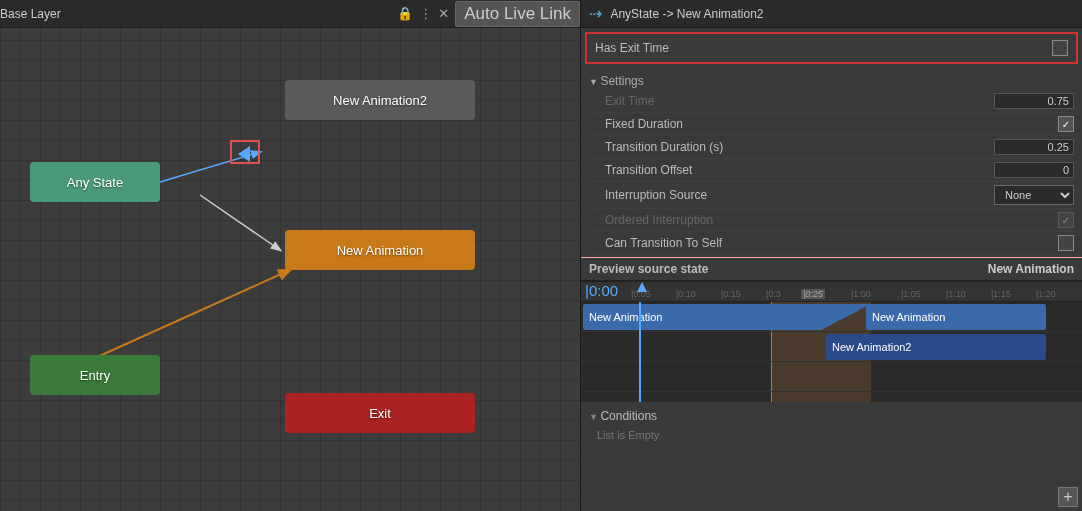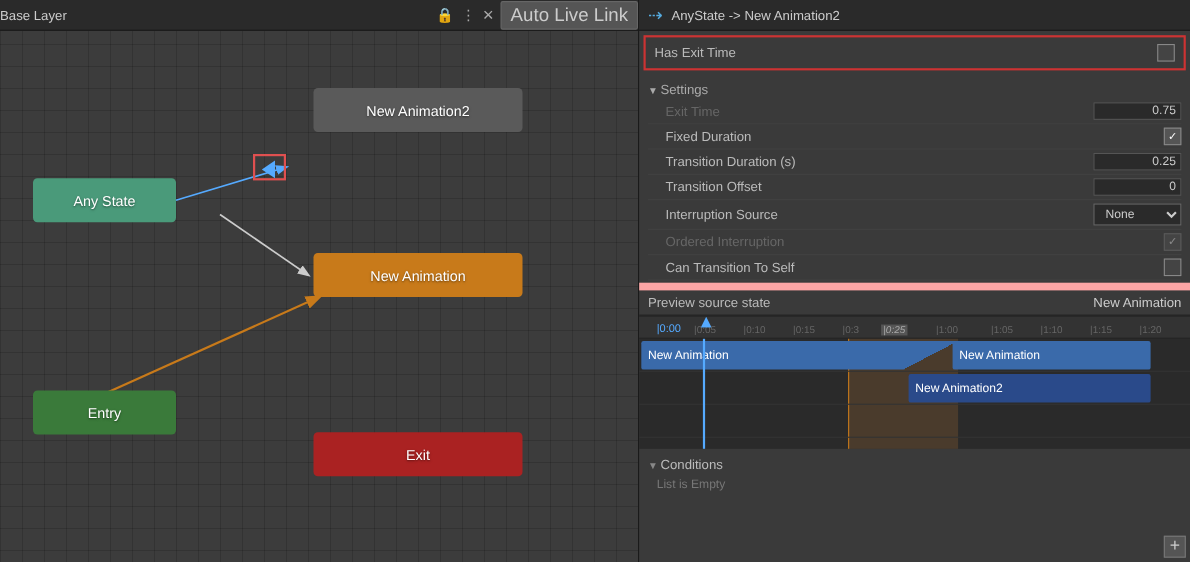--- a/index.html
+++ b/index.html
@@ -233,22 +233,23 @@
       padding: 2px 6px;
       width: 80px;
     }
 
     
     #preview-row {
       display: flex;
       align-items: center;
       justify-content: space-between;
       padding: 4px 8px;
-      border-top: 7px solid #fca5a5;
+      border-top: 1px solid #fca5a5;
       border-bottom: 1px solid #222;
+      font-weight: bold;
     }
 
     #timeline-ruler {
       height: 20px;
       background: #333;
       border-bottom: 1px solid #222;
       position: relative;
       display: flex;
       align-items: center;
       overflow: hidden;
@@ -483,21 +484,21 @@
       <span class="prop-value">New Animation</span>
     </div>
 
     <div id="timeline-wrapper">
 
       <div id="timeline-ruler">
 
         <div id="timeline-playhead" style="left: 56px;"></div>
 
         <div style="position:relative; width:100%; height:100%; display:flex; align-items:flex-end; padding:0 4px;">
-          <span style="position:absolute; left:16px; font-size:10px; color:#5af; bottom:2px;">|0:00</span>
+          <span style="position:absolute; left:4px; font-size:15px; color:#5af; bottom:2px;">|0:00</span>
           <span style="position:absolute; left:50px; font-size:9px; color:#666; bottom:2px;">|0:05</span>
           <span style="position:absolute; left:95px; font-size:9px; color:#666; bottom:2px;">|0:10</span>
           <span style="position:absolute; left:140px; font-size:9px; color:#666; bottom:2px;">|0:15</span>
           <span style="position:absolute; left:185px; font-size:9px; color:#666; bottom:2px;">|0:3</span>
           <span style="position:absolute; left:220px; font-size:9px; color:#aaa; bottom:2px; background:#555; padding: 0 2px; font-style: italic;">|0:25</span>
           <span style="position:absolute; left:270px; font-size:9px; color:#666; bottom:2px;">|1:00</span>
           <span style="position:absolute; left:320px; font-size:9px; color:#666; bottom:2px;">|1:05</span>
           <span style="position:absolute; left:365px; font-size:9px; color:#666; bottom:2px;">|1:10</span>
           <span style="position:absolute; left:410px; font-size:9px; color:#666; bottom:2px;">|1:15</span>
           <span style="position:absolute; left:455px; font-size:9px; color:#666; bottom:2px;">|1:20</span>

